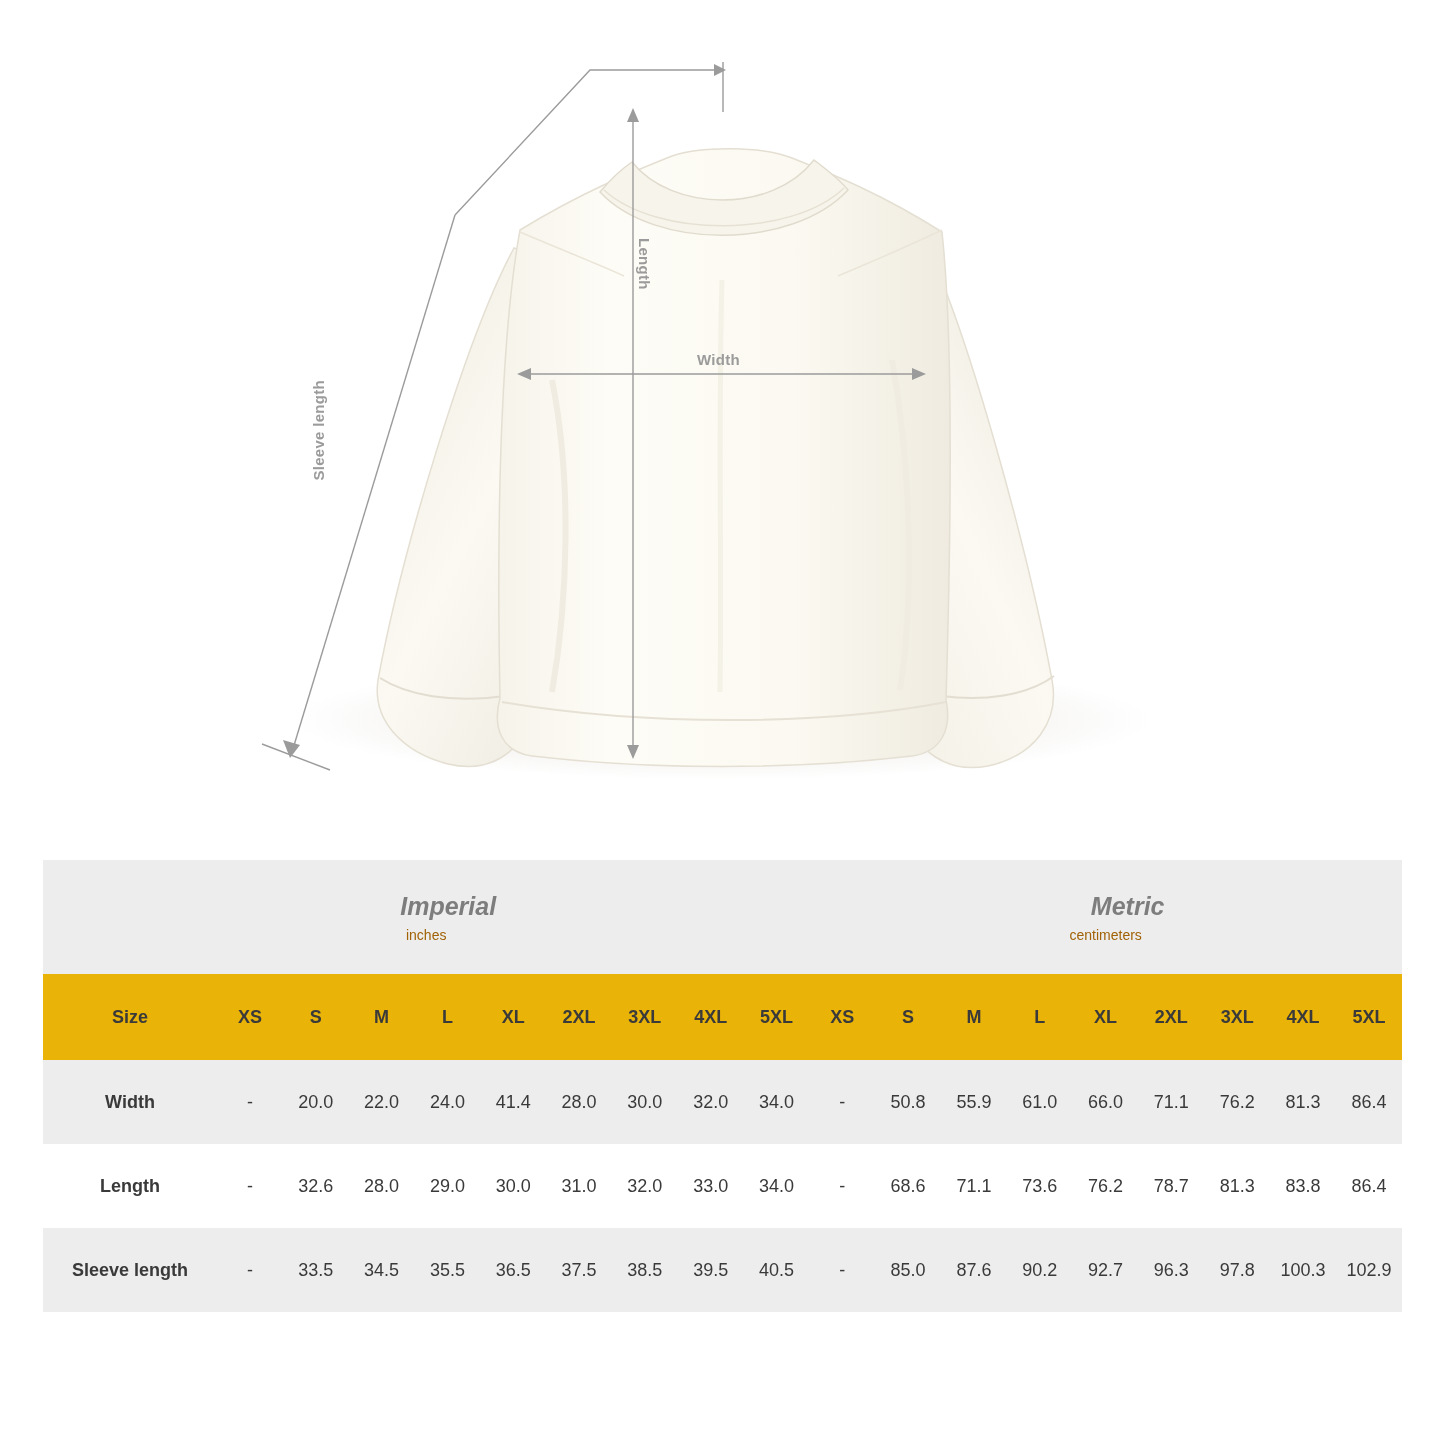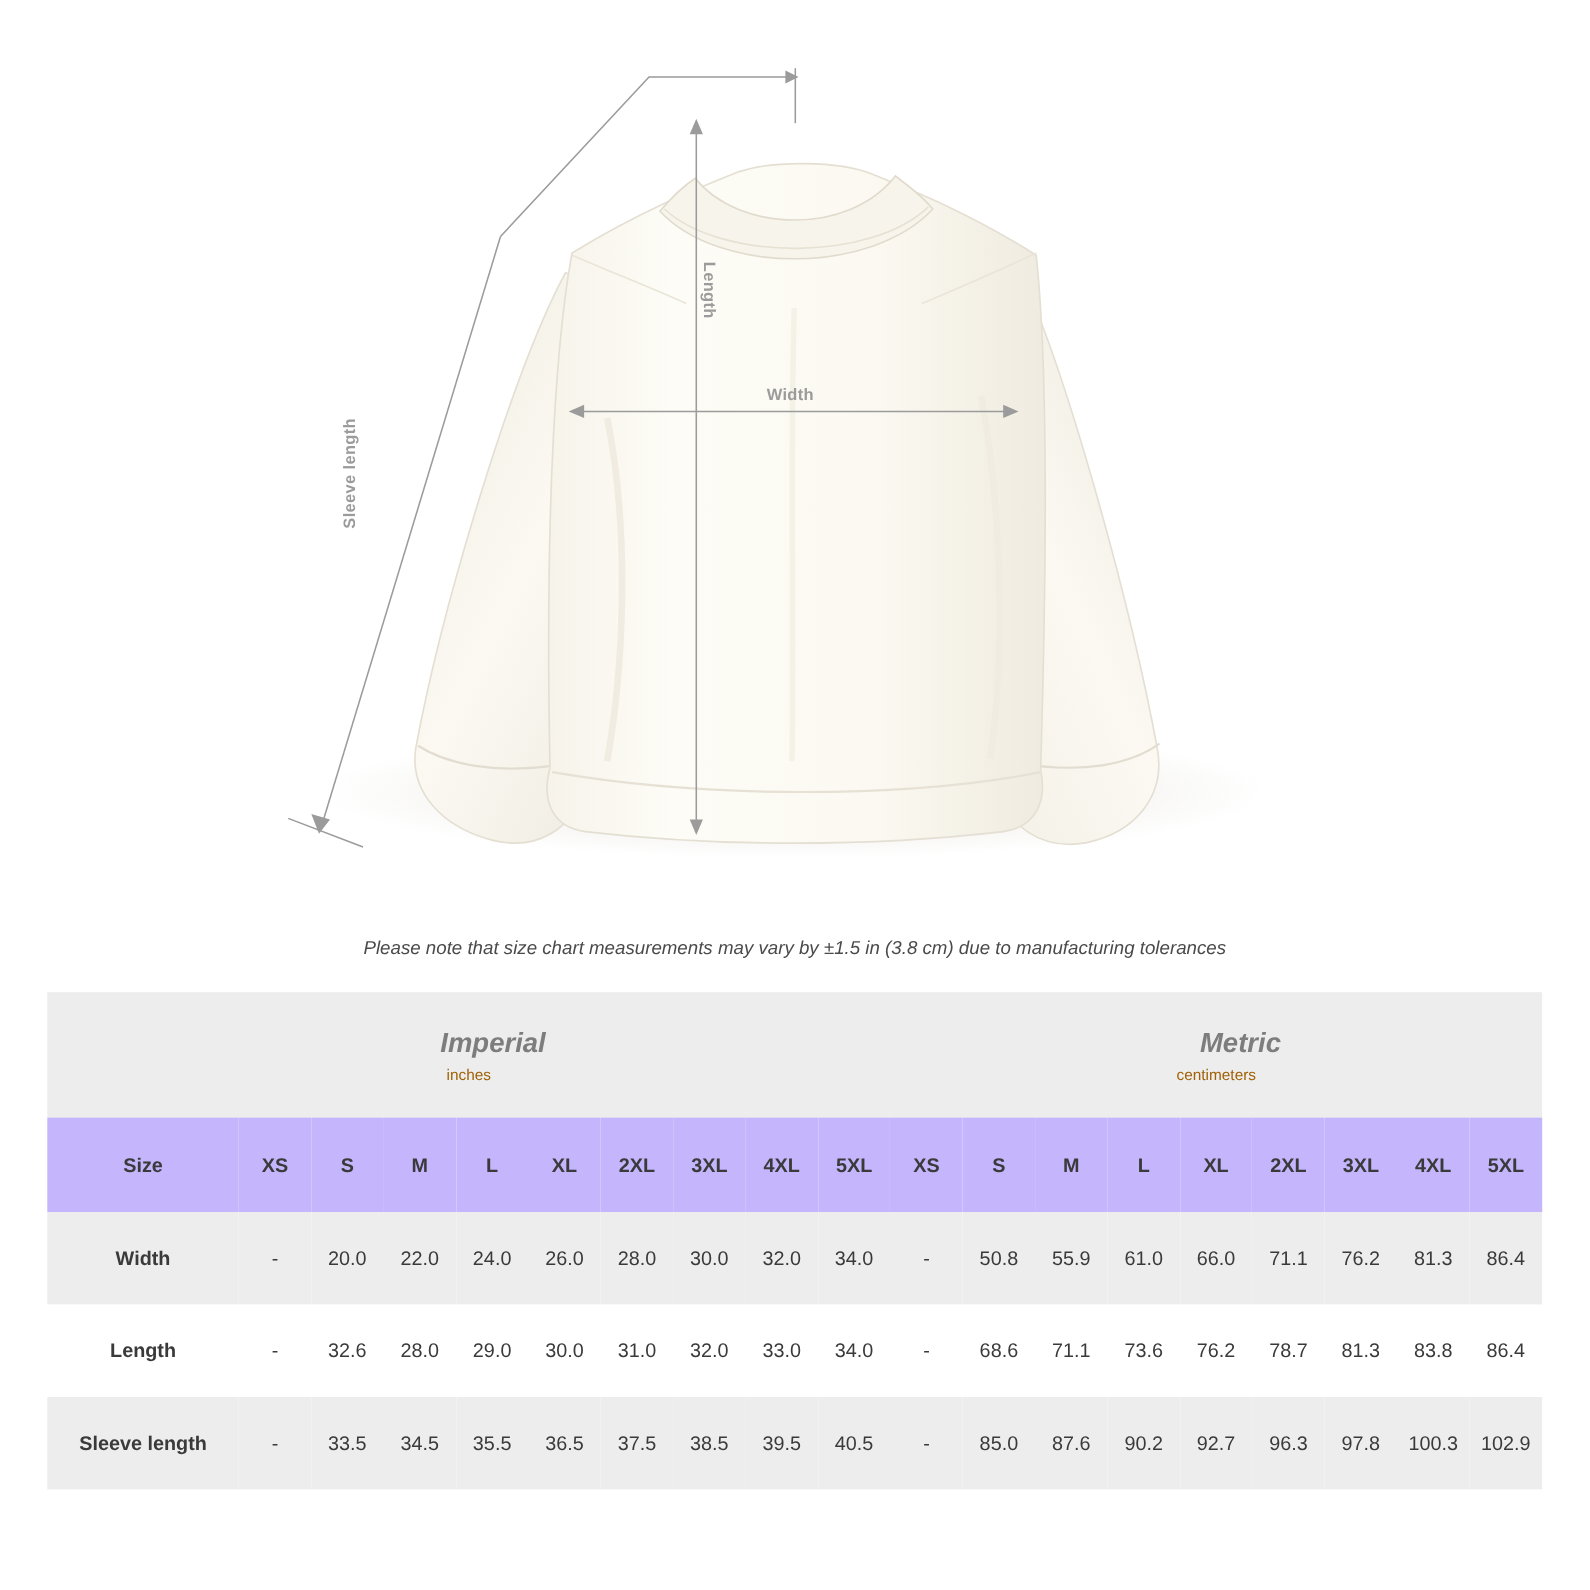--- a/index.html
+++ b/index.html
@@ -117,21 +117,21 @@
     color: #7d7d7d;
     padding-left: 44px;
   }
   .unit-sub {
     font-size: 14px;
     color: #a16207;
     margin-top: 6px;
   }
   .row-head td, .row-head th {
     height: 84px;
-    background: #c4b5fd;
+    background: #eab308;
     font-weight: bold;
     font-size: 18px;
     color: #2c2c2c;
   }
   tbody tr td {
     height: 82px;
   }
   tr.alt td {
     background: #ededed;
   }
@@ -227,21 +227,20 @@
         <path d="M262 744 L 330 770"></path>
       </g>
     </svg>
 
     <div class="label label-length">Length</div>
     <div class="label label-width">Width</div>
     <div class="label label-sleeve">Sleeve length</div>
   </div>
 
   <div class="title-block">
-    <div class="chart-note">Please note that size chart measurements may vary by ±1.5 in (3.8 cm) due to manufacturing tolerances</div>
   </div>
 
   <div class="table-wrap">
     <table class="size-table">
       <colgroup>
         <col class="c-label">
         <col class="c-cell">
           <col class="c-cell">
           <col class="c-cell">
           <col class="c-cell">
@@ -293,21 +292,21 @@
           <td>5XL</td>
         </tr>
       </thead>
       <tbody>
         <tr class="alt">
           <td class="rowlabel">Width</td>
           <td>-</td>
           <td>20.0</td>
           <td>22.0</td>
           <td>24.0</td>
-          <td>26.0</td>
+          <td>41.4</td>
           <td>28.0</td>
           <td>30.0</td>
           <td>32.0</td>
           <td>34.0</td>
           <td>-</td>
           <td>50.8</td>
           <td>55.9</td>
           <td>61.0</td>
           <td>66.0</td>
           <td>71.1</td>

